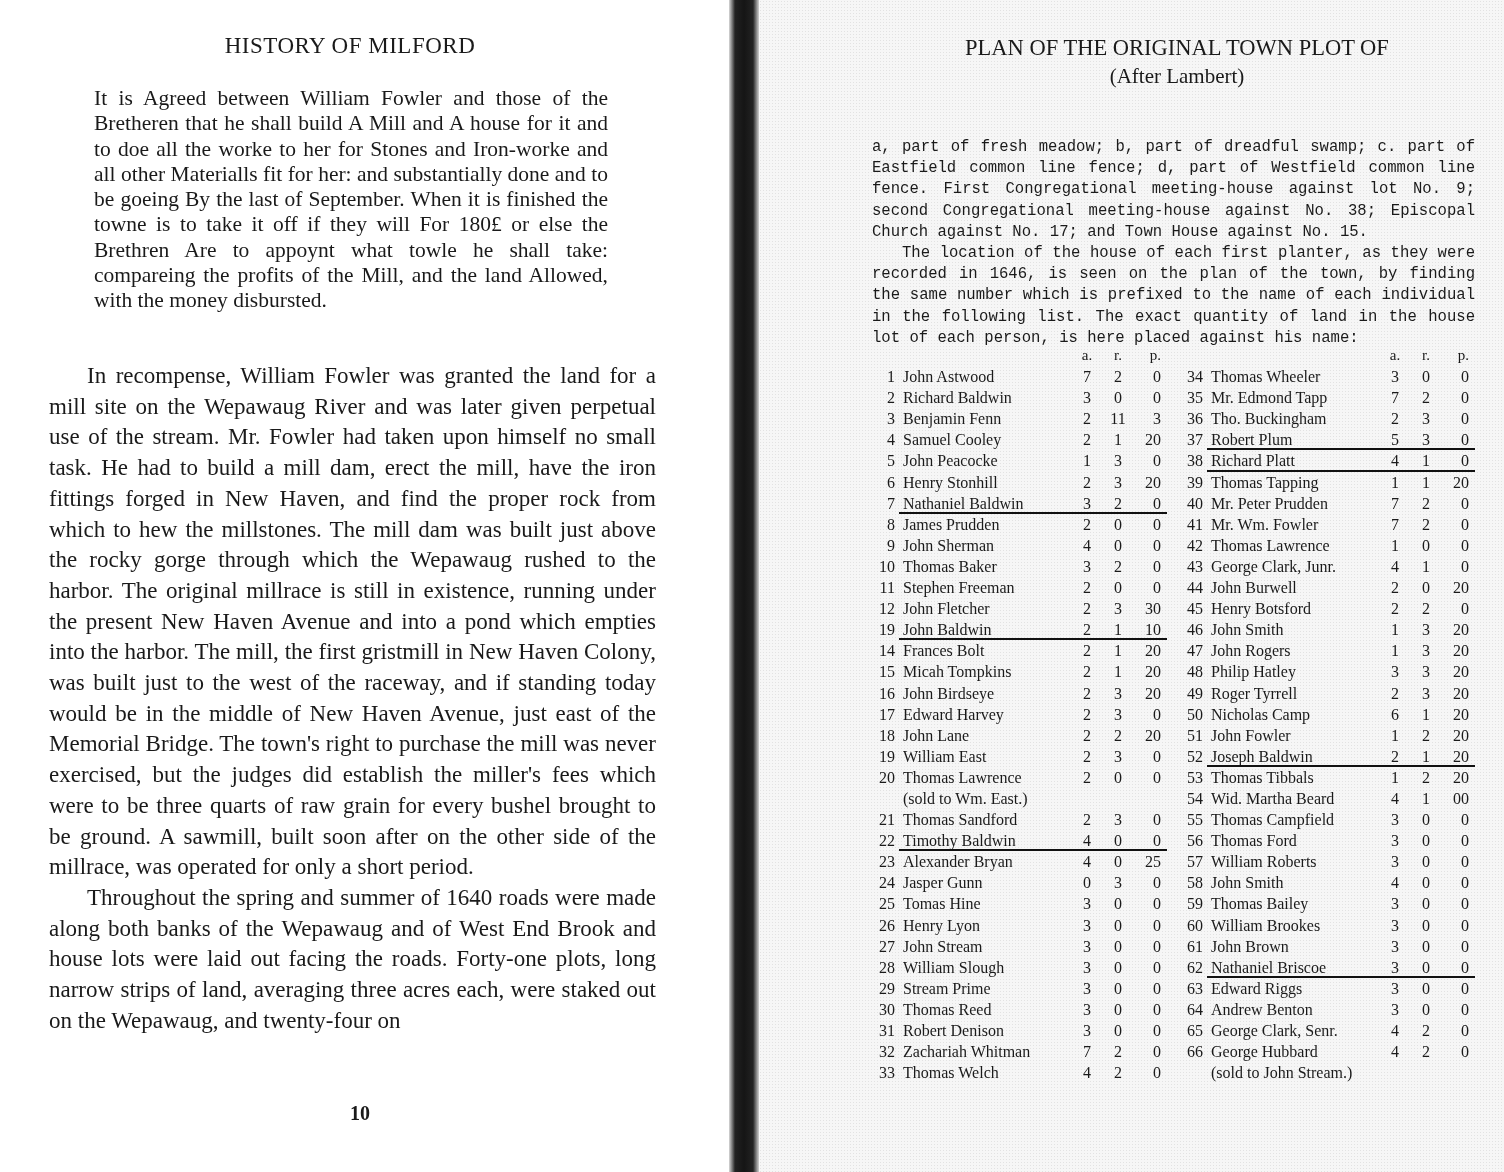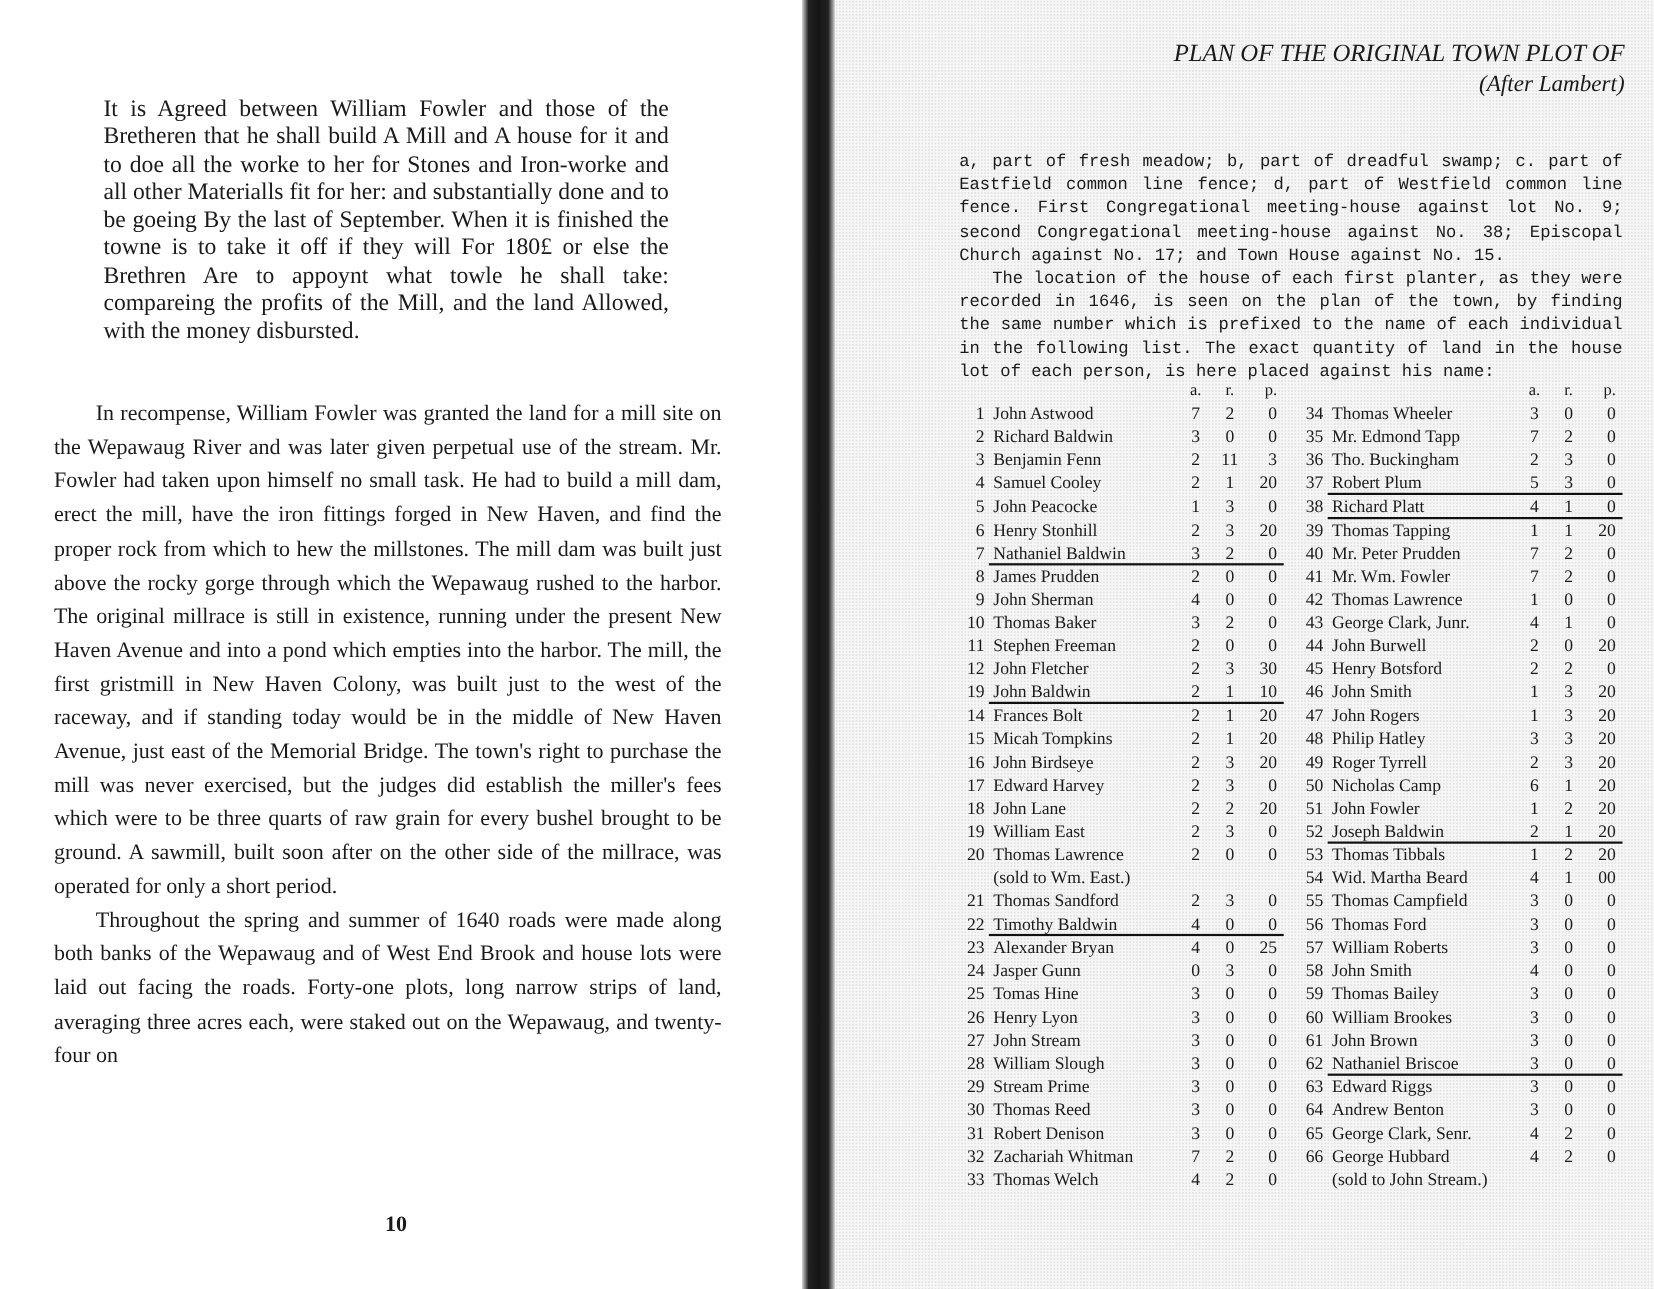--- a/index.html
+++ b/index.html
@@ -9,47 +9,48 @@
   .gutter{position:absolute;left:729px;top:0;width:30px;height:1172px;
           background:linear-gradient(90deg,#d8d8d8 0,#222 6px,#151515 50%,#222 24px,#cfcfcf 100%);}
   .page-right{position:absolute;left:759px;top:0;width:745px;height:1172px;
               background:#f6f6f6;
               background-image:radial-gradient(#e2e2e2 0.6px,transparent 0.8px);
               background-size:3px 3px;}
   .running-head{position:absolute;left:0;width:700px;top:33px;text-align:center;
                 font-size:23px;letter-spacing:0.5px;}
   .quote{position:absolute;left:94px;top:86px;width:514px;font-size:21.5px;line-height:25.3px;
          text-align:justify;}
-  .body-text{position:absolute;left:49px;top:361px;width:607px;font-size:20px;line-height:30.7px;
+  .body-text{position:absolute;left:49px;top:361px;width:607px;font-size:23px;line-height:30.7px;
              text-align:justify;}
   .body-text p{margin:0;text-indent:38px;}
   .body-text p + p{margin-top:0;}
   .folio{position:absolute;left:0;width:720px;top:1102px;text-align:center;font-size:20px;font-weight:bold;}
 
-  .plan-title{position:absolute;left:118px;width:600px;top:34px;text-align:right;font-size:22.5px;line-height:28px;font-style:italic;}
+  .plan-title{position:absolute;left:118px;width:600px;top:34px;text-align:center;font-size:22.5px;line-height:28px;}
   .plan-sub{font-size:21px;}
   .intro{position:absolute;left:113px;top:137px;width:603px;font-size:15.6px;line-height:21.2px;text-align:justify;}
   .intro p{margin:0;font-family:Liberation Mono, monospace;}
   .intro p.ind{text-indent:30px;}
 
   .table{position:absolute;top:345px;font-size:16px;}
   .col{position:absolute;width:310px;}
   .row{position:relative;height:21.1px;line-height:21.1px;white-space:nowrap;}
   .row .num{position:absolute;left:0;width:26px;text-align:right;}
   .row .nm{position:absolute;left:34px;}
   .row .a{position:absolute;left:210px;width:16px;text-align:center;}
   .row .r{position:absolute;left:240px;width:18px;text-align:center;}
   .row .p{position:absolute;left:266px;width:26px;text-align:right;}
   .hdr .a,.hdr .r,.hdr .p{font-size:15px;}
   .ul{position:absolute;left:30px;right:12px;bottom:0px;height:2px;background:#111;}
 </style>
 </head>
 <body>
 
 <div class="page-left">
+  <div class="running-head">HISTORY OF MILFORD</div>
   <div class="quote">It is Agreed between William Fowler and those of the Bretheren that he shall build A Mill and A house for it and to doe all the worke to her for Stones and Iron-worke and all other Materialls fit for her: and substantially done and to be goeing By the last of September.  When it is finished the towne is to take it off if they will For 180£ or else the Brethren Are to appoynt what towle he shall take: compareing the profits of the Mill, and the land Allowed, with the money disbursted.</div>
   <div class="body-text">
     <p>In recompense, William Fowler was granted the land for a mill site on the Wepawaug River and was later given perpetual use of the stream.  Mr. Fowler had taken upon himself no small task.  He had to build a mill dam, erect the mill, have the iron fittings forged in New Haven, and find the proper rock from which to hew the millstones. The mill dam was built just above the rocky gorge through which the Wepawaug rushed to the harbor.  The original millrace is still in existence, running under the present New Haven Avenue and into a pond which empties into the harbor.  The mill, the first gristmill in New Haven Colony, was built just to the west of the raceway, and if standing today would be in the middle of New Haven Avenue, just east of the Memorial Bridge.  The town's right to purchase the mill was never exercised, but the judges did establish the miller's fees which were to be three quarts of raw grain for every bushel brought to be ground.  A sawmill, built soon after on the other side of the millrace, was operated for only a short period.</p>
     <p>Throughout the spring and summer of 1640 roads were made along both banks of the Wepawaug and of West End Brook and house lots were laid out facing the roads.  Forty-one plots, long narrow strips of land, averaging three acres each, were staked out on the Wepawaug, and twenty-four on</p>
   </div>
   <div class="folio">10</div>
 </div>
 
 <div class="gutter"></div>
 

